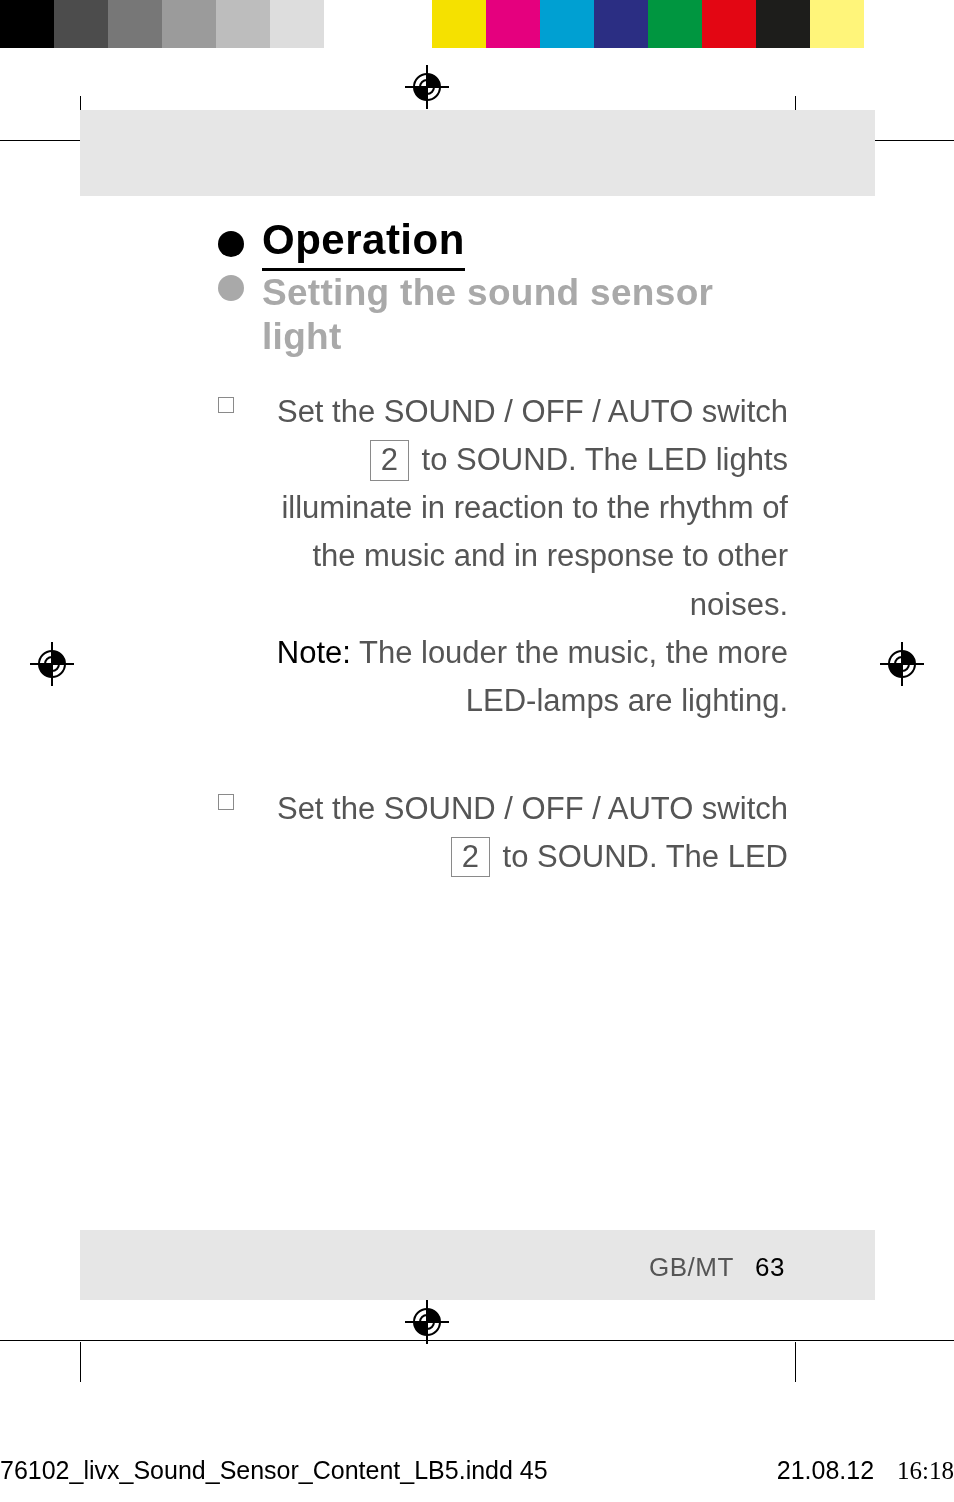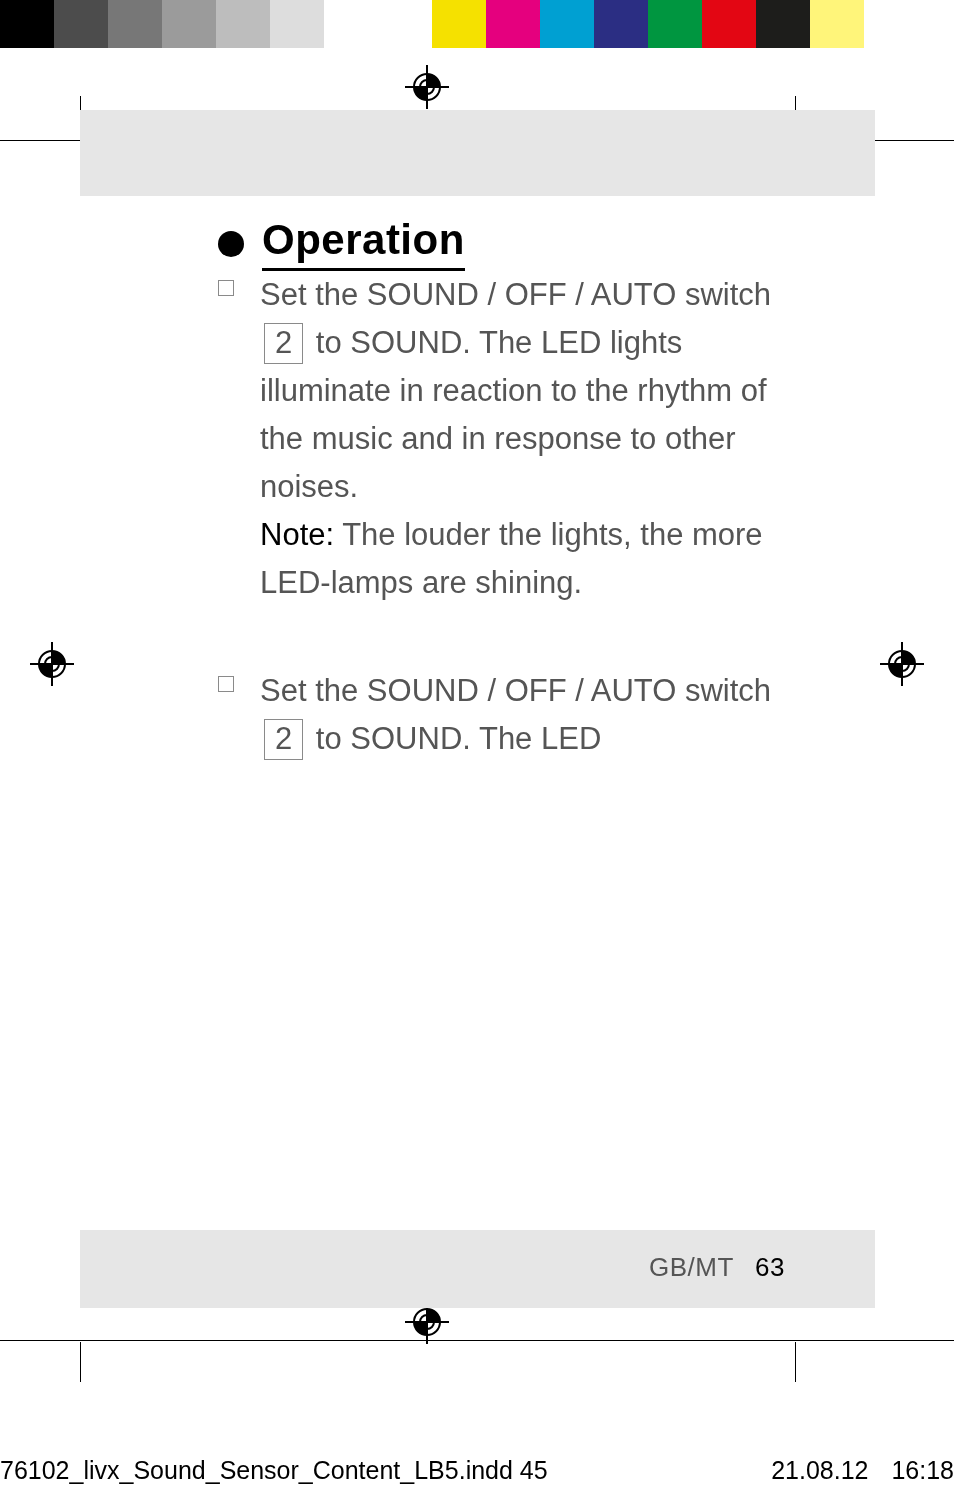--- a/index.html
+++ b/index.html
@@ -56,21 +56,21 @@
     top: 110px;
     width: 795px;
     height: 86px;
     background: #e6e6e6;
   }
   .grey-footer {
     position: absolute;
     left: 80px;
     top: 1230px;
     width: 795px;
-    height: 78px;
+    height: 70px;
     background: #e6e6e6;
   }
   .pager {
     position: absolute;
     right: 90px;
     top: 22px;
     font-size: 26px;
     color: #555;
     letter-spacing: 0.5px;
   }
@@ -104,21 +104,21 @@
 
   .h2-row { display:flex; align-items:flex-start; gap:18px; margin-bottom: 30px; }
   .h2 {
     font-weight: 800;
     font-size: 37px;
     line-height: 1.18;
     color:#a9a9a9;
     letter-spacing: 0.3px;
   }
 
-  .item-row { display:flex; align-items:flex-start; gap:26px; margin-bottom: 60px; }
+  .item-row { display:flex; align-items:flex-start; margin-bottom: 60px; text-align: right; }
   .sq {
     width: 16px; height: 16px; border: 1.5px solid #8a8a8a;
     flex:0 0 auto; margin-top: 9px;
   }
   .body {
     font-size: 31px;
     line-height: 1.55;
     color:#555;
     font-weight: 400;
   }
@@ -138,21 +138,21 @@
     position: absolute;
     left: 0;
     top: 1456px;
     width: 954px;
     font-size: 25px;
     color:#000;
     font-family: Arial, Helvetica, sans-serif;
   }
   .slug .file { position:absolute; left: 0; }
   .slug .ts   { position:absolute; right: 0; }
-  .slug .ts .t2 { margin-left: 16px; }
+  .slug .ts .t2 { margin-left: 16px; font-family: Liberation Serif, serif; }
 
   
   .reg svg { display:block; }
   .reg-top    { position:absolute; left: 405px; top: 65px; }
   .reg-bottom { position:absolute; left: 405px; top: 1300px; }
 </style>
 </head>
 <body>
 
 <div class="colorbar">
@@ -215,26 +215,30 @@
 
 <div class="grey-header"></div>
 
 <div class="content">
 
   <div class="h1-row">
     <div class="dot-black"></div>
     <div class="h1">Operation</div>
   </div>
 
+  <div class="h2-row">
+    <div class="dot-grey"></div>
+    <div class="h2">Setting the sound sensor light</div>
+  </div>
 
   <div class="item-row">
     <div class="sq"></div>
     <div class="body">
       <span>Set the SOUND / OFF / AUTO switch </span><span class="keycap">2</span><span> to SOUND. The LED lights illuminate in reaction to the rhythm of the music and in response to other noises.</span><br>
-      <b>Note:</b><span> The louder the lights, the more LED-lamps are shining.</span>
+      <b>Note:</b><span> The louder the music, the more LED-lamps are lighting.</span>
     </div>
   </div>
 
 
   <div class="item-row" style="margin-bottom:0">
     <div class="sq"></div>
     <div class="body">
       <span>Set the SOUND / OFF / AUTO switch </span><span class="keycap">2</span><span> to SOUND. The LED</span>
     </div>
   </div>

